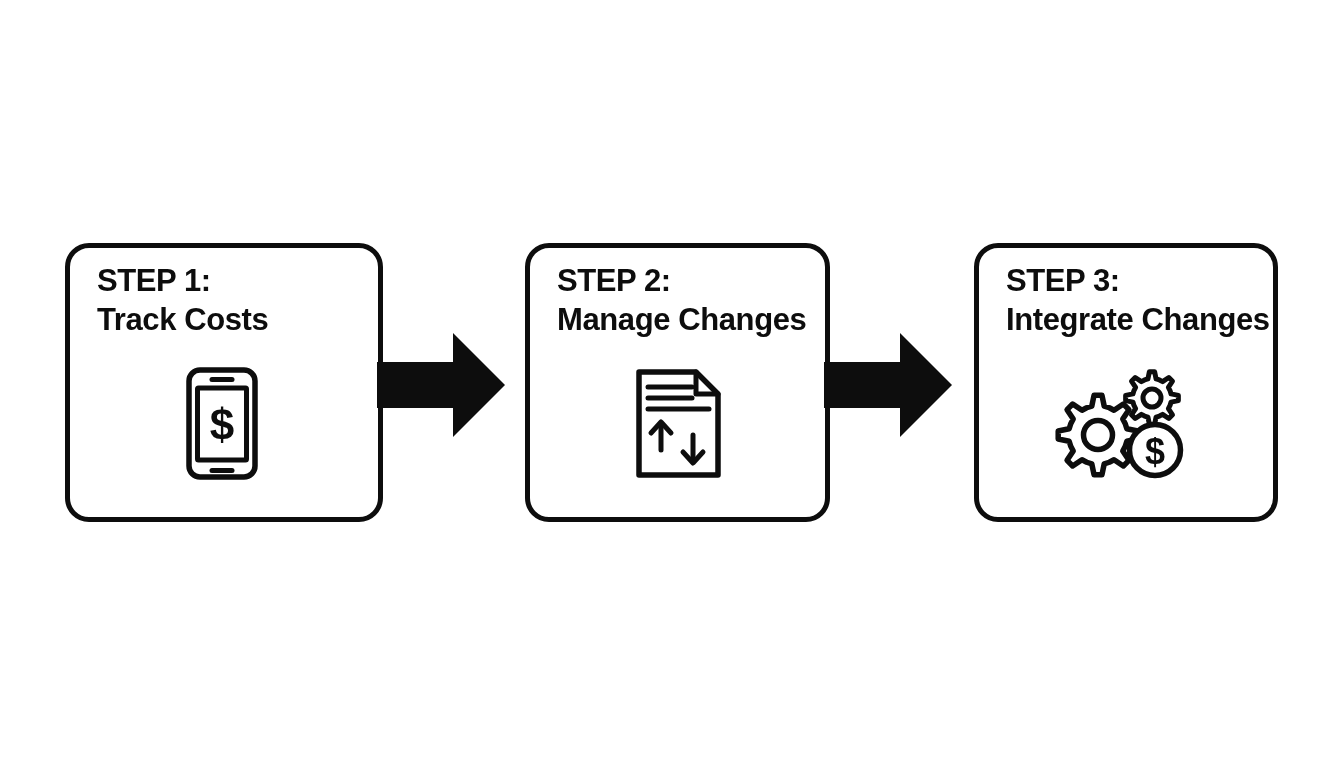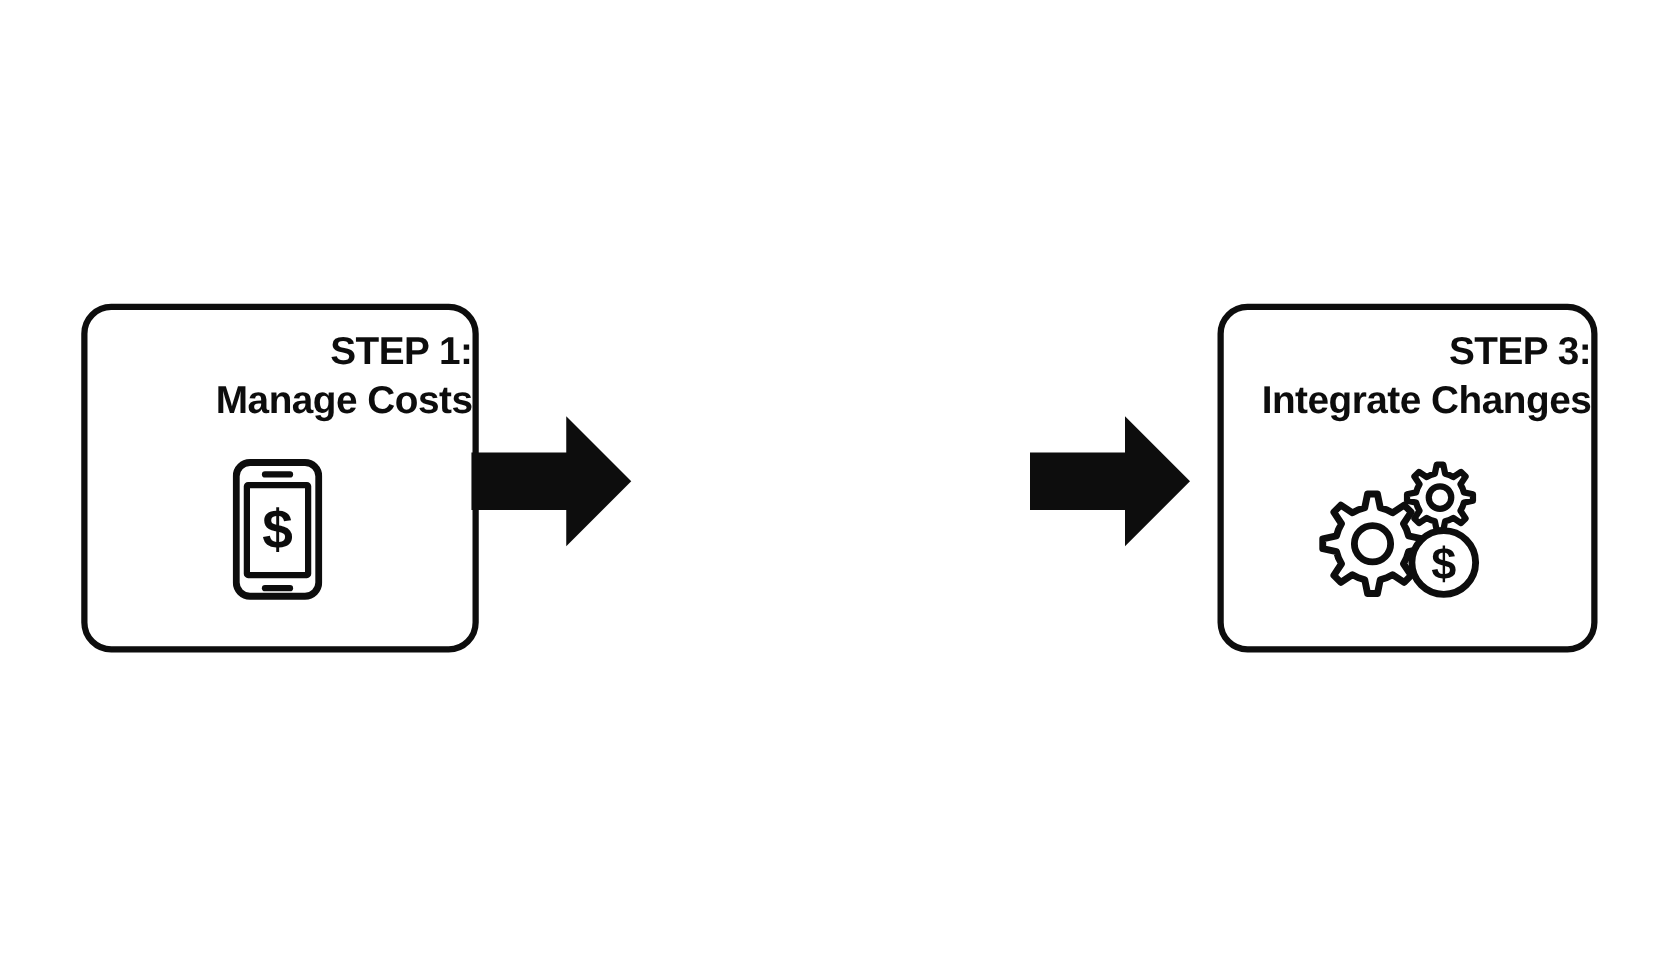--- a/index.html
+++ b/index.html
@@ -18,21 +18,20 @@
     background:var(--bg);
   }
   .step-box{
     position:absolute;
     top:243px;
     height:279px;
     background:var(--bg);
     border:5px solid var(--ink);
     border-radius:24px;
     padding:13px 0 0 27px;
-    text-align:right;
   }
   .step-box.b1{left:65px;width:318px;}
   .step-box.b2{left:525px;width:305px;}
   .step-box.b3{left:974px;width:304px;}
   .step-heading{
     font-weight:700;
     font-size:31px;
     line-height:39px;
     letter-spacing:-0.4px;
     color:var(--ink);
@@ -58,35 +57,56 @@
   }
 </style>
 </head>
 <body>
 
 <div class="stage">
 
   <section class="step-box b1">
     <div class="step-heading">
       <div>STEP 1:</div>
-      <div>Manage Costs</div>
+      <div>Track Costs</div>
     </div>
     <svg class="icon icon-phone" width="72" height="113" viewBox="0 0 72 113" aria-hidden="true">
       <rect class="stk" x="3" y="3" width="66" height="107" rx="11"></rect>
       <path class="stk-thin" d="M26 12.5 H46"></path>
       <rect class="stk-thin" x="11.5" y="21" width="49" height="72" rx="1"></rect>
       <text class="dollar" x="36" y="57" font-size="44">$</text>
       <path class="stk-thin" d="M26 103.5 H46"></path>
     </svg>
   </section>
 
   <svg class="arrow a1" viewBox="0 0 130 108" aria-hidden="true">
     <polygon points="0,31 76,31 76,2 128,54 76,106 76,77 0,77"></polygon>
   </svg>
 
+  <section class="step-box b2">
+    <div class="step-heading">
+      <div>STEP 2:</div>
+      <div>Manage Changes</div>
+    </div>
+    <svg class="icon icon-doc" width="85" height="109" viewBox="0 0 85 109" aria-hidden="true">
+      <path class="stk" d="M3 3 H60 L82 25 V106 H3 Z"></path>
+      <path class="stk-thin" d="M60 3 V25 H82"></path>
+      <path class="stk-thin" d="M12 18 H56"></path>
+      <path class="stk-thin" d="M12 29 H56"></path>
+      <path class="stk-thin" d="M12 40 H73"></path>
+      <g>
+        <path class="stk-thin" d="M25 81 V55"></path>
+        <path class="stk-thin" d="M15 64 L25 53 L35 64"></path>
+      </g>
+      <g>
+        <path class="stk-thin" d="M57 66 V92"></path>
+        <path class="stk-thin" d="M47 83 L57 94 L67 83"></path>
+      </g>
+    </svg>
+  </section>
 
   <svg class="arrow a2" viewBox="0 0 130 108" aria-hidden="true">
     <polygon points="0,31 76,31 76,2 128,54 76,106 76,77 0,77"></polygon>
   </svg>
 
   <section class="step-box b3">
     <div class="step-heading">
       <div>STEP 3:</div>
       <div>Integrate Changes</div>
     </div>

